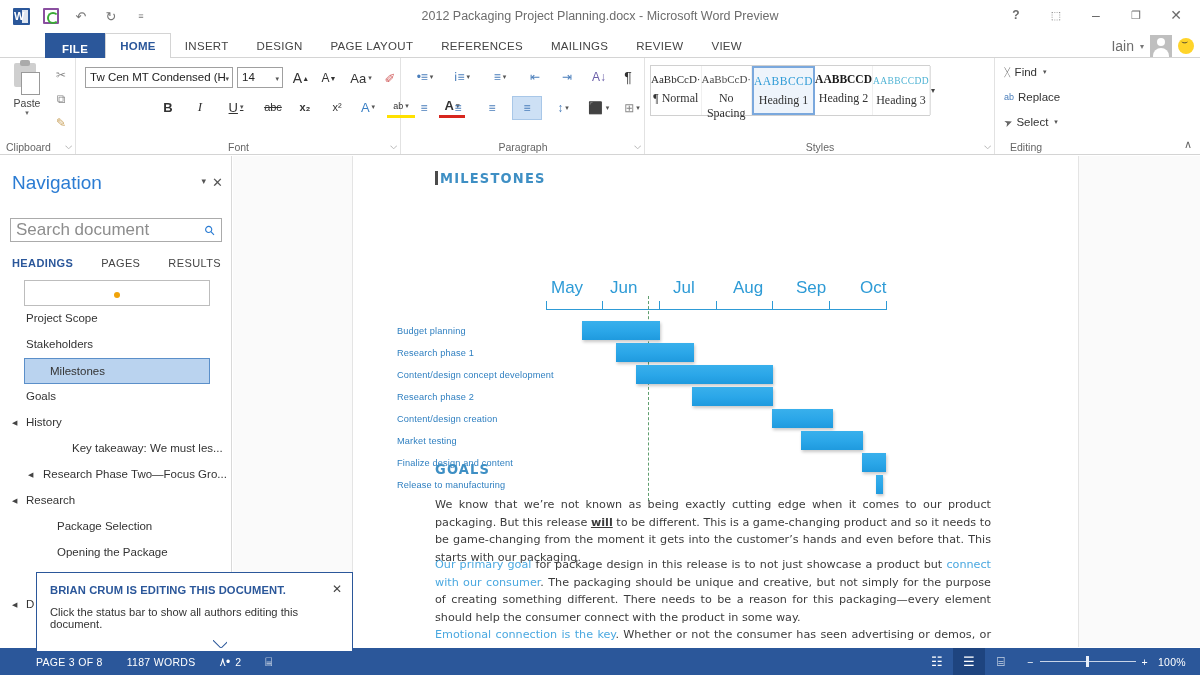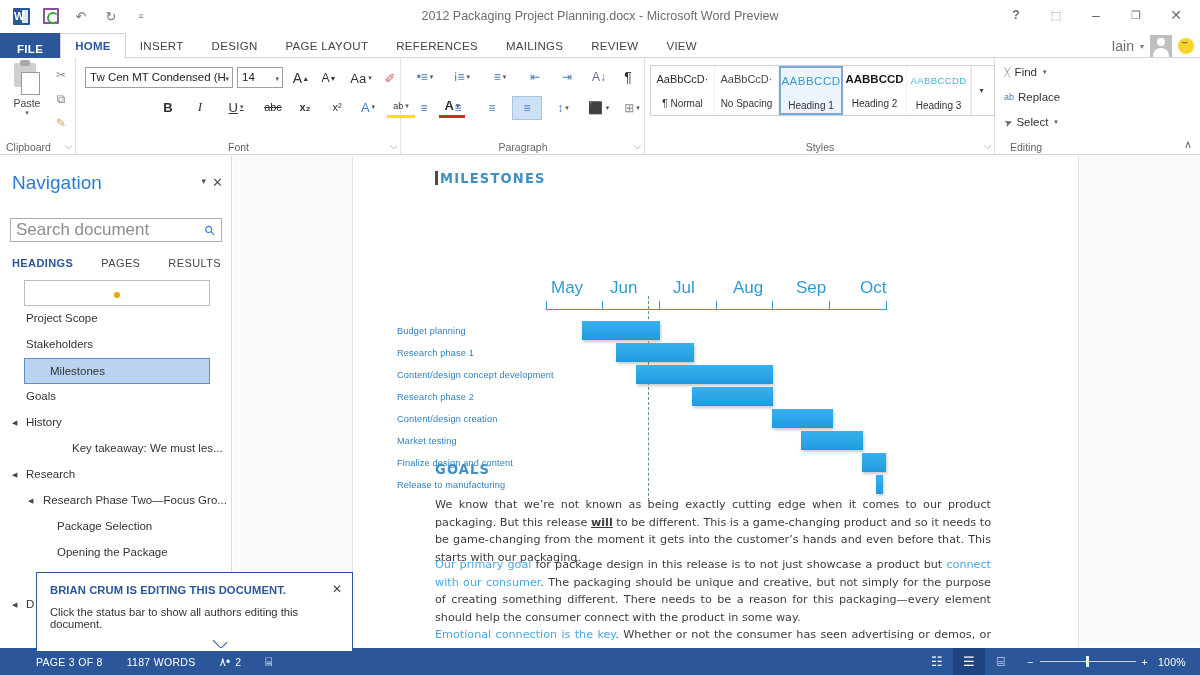--- a/index.html
+++ b/index.html
@@ -28,21 +28,21 @@
                 text-align: center; font-size: 12.5px; color: #6d6d6d; }
   .win-ctrls { position: absolute; right: 4px; top: 2px; display: flex; }
   .win-ctrl { width: 40px; height: 26px; display: flex; align-items: center; justify-content: center;
               color: #6b6b6b; font-size: 14px; }
 
   
   .tabs { position: absolute; top: 33px; left: 0; width: 1200px; height: 25px;
           border-bottom: 1px solid #d4d4d4; background: #fff; display: flex; align-items: stretch; }
   .tab { padding: 0 14px; font-size: 11.5px; color: #444; letter-spacing: .3px;
          display: flex; align-items: center; height: 25px; }
-  .tab.file { background: #2b579a; color: #fff; font-weight: 600; padding: 16px 17px; }
+  .tab.file { background: #2b579a; color: #fff; font-weight: 600; padding: 16px 17px; margin-left: 45px; }
   .tab.active { background: #fff; color: #2b579a; border: 1px solid #d4d4d4; border-bottom: 1px solid #fff;
                 position: relative; top: 0; height: 26px; font-weight: 600; }
   .user-area { position: absolute; right: 6px; top: 34px; display: flex; align-items: center; gap: 6px; height: 24px; }
   .user-name { font-size: 14px; color: #6d6d6d; }
   .avatar { width: 22px; height: 22px; background: #bfbfbf; position: relative; overflow: hidden; }
   .avatar:before { content: ""; position: absolute; left: 7px; top: 3px; width: 8px; height: 8px;
                    border-radius: 50%; background: #fff; }
   .avatar:after { content: ""; position: absolute; left: 3px; top: 13px; width: 16px; height: 12px;
                   border-radius: 8px 8px 0 0; background: #fff; }
   .smiley { width: 16px; height: 16px; border-radius: 50%; background: #ffd42a; position: relative; }
@@ -84,26 +84,26 @@
   .mini-arrow { font-size: 7px; color: #555; margin-left: 2px; }
 
   
   .g-para { left: 402px; width: 243px; }
   .pico { position: absolute; display: flex; align-items: center; justify-content: center;
           height: 22px; font-size: 12px; color: #333; }
   .align-sel { background: #cde0f5; border: 1px solid #a8c7e8; }
 
   
   .g-styles { left: 646px; width: 349px; }
-  .stylebox { position: absolute; left: 4px; top: 7px; width: 345px; height: 51px; border: 1px solid #d0d0d0;
-              display: flex; background: #fff; }
+  .stylebox { position: absolute; left: 4px; top: 7px; width: 280px; height: 51px; border: 1px solid #d0d0d0;
+              display: flex; background: #fff; font-family: Liberation Serif, serif; }
   .style-item { width: 64px; border-right: 1px solid #f0f0f0; text-align: center; padding-top: 6px; }
   .style-item.sel { border: 2px solid #7aa8dd; background: #eef4fb; }
   .st-prev { font-size: 11px; line-height: 14px; }
-  .st-name { font-size: 10px; color: #333; margin-top: 12px; }
+  .st-name { font-size: 12px; color: #333; margin-top: 5px; }
   .style-more { width: 20px; display: flex; align-items: center; justify-content: center;
                 font-size: 8px; color: #444; border-left: 1px solid #e0e0e0; }
 
   
   .g-edit { left: 996px; width: 90px; border-right: none; }
   .ed-item { position: absolute; left: 8px; font-size: 11.5px; color: #333; display: flex;
              align-items: center; gap: 4px; }
   .collapse-ribbon { position: absolute; right: 8px; bottom: 3px; font-size: 11px; color: #666; }
 
   
@@ -421,26 +421,26 @@
         <span class="h-lbl" style="padding-left:26px">Goals</span>
       </div>
       <div class="h-item">
         <span class="tri" style="left:12px;top:0">◀</span>
         <span class="h-lbl" style="padding-left:26px">History</span>
       </div>
       <div class="h-item">
         <span class="h-lbl" style="padding-left:72px">Key takeaway: We must les...</span>
       </div>
       <div class="h-item">
+        <span class="tri" style="left:28px;top:0">◀</span>
+        <span class="h-lbl" style="padding-left:43px">Research Phase Two—Focus Gro...</span>
+      </div>
+      <div class="h-item">
         <span class="tri" style="left:12px;top:0">◀</span>
         <span class="h-lbl" style="padding-left:26px">Research</span>
-      </div>
-      <div class="h-item">
-        <span class="tri" style="left:28px;top:0">◀</span>
-        <span class="h-lbl" style="padding-left:43px">Research Phase Two—Focus Gro...</span>
       </div>
       <div class="h-item">
         <span class="h-lbl" style="padding-left:57px">Package Selection</span>
       </div>
       <div class="h-item">
         <span class="h-lbl" style="padding-left:57px">Opening the Package</span>
       </div>
       <div class="h-item">
         <span class="h-lbl" style="padding-left:57px">Package Design vs. Content</span>
       </div>

